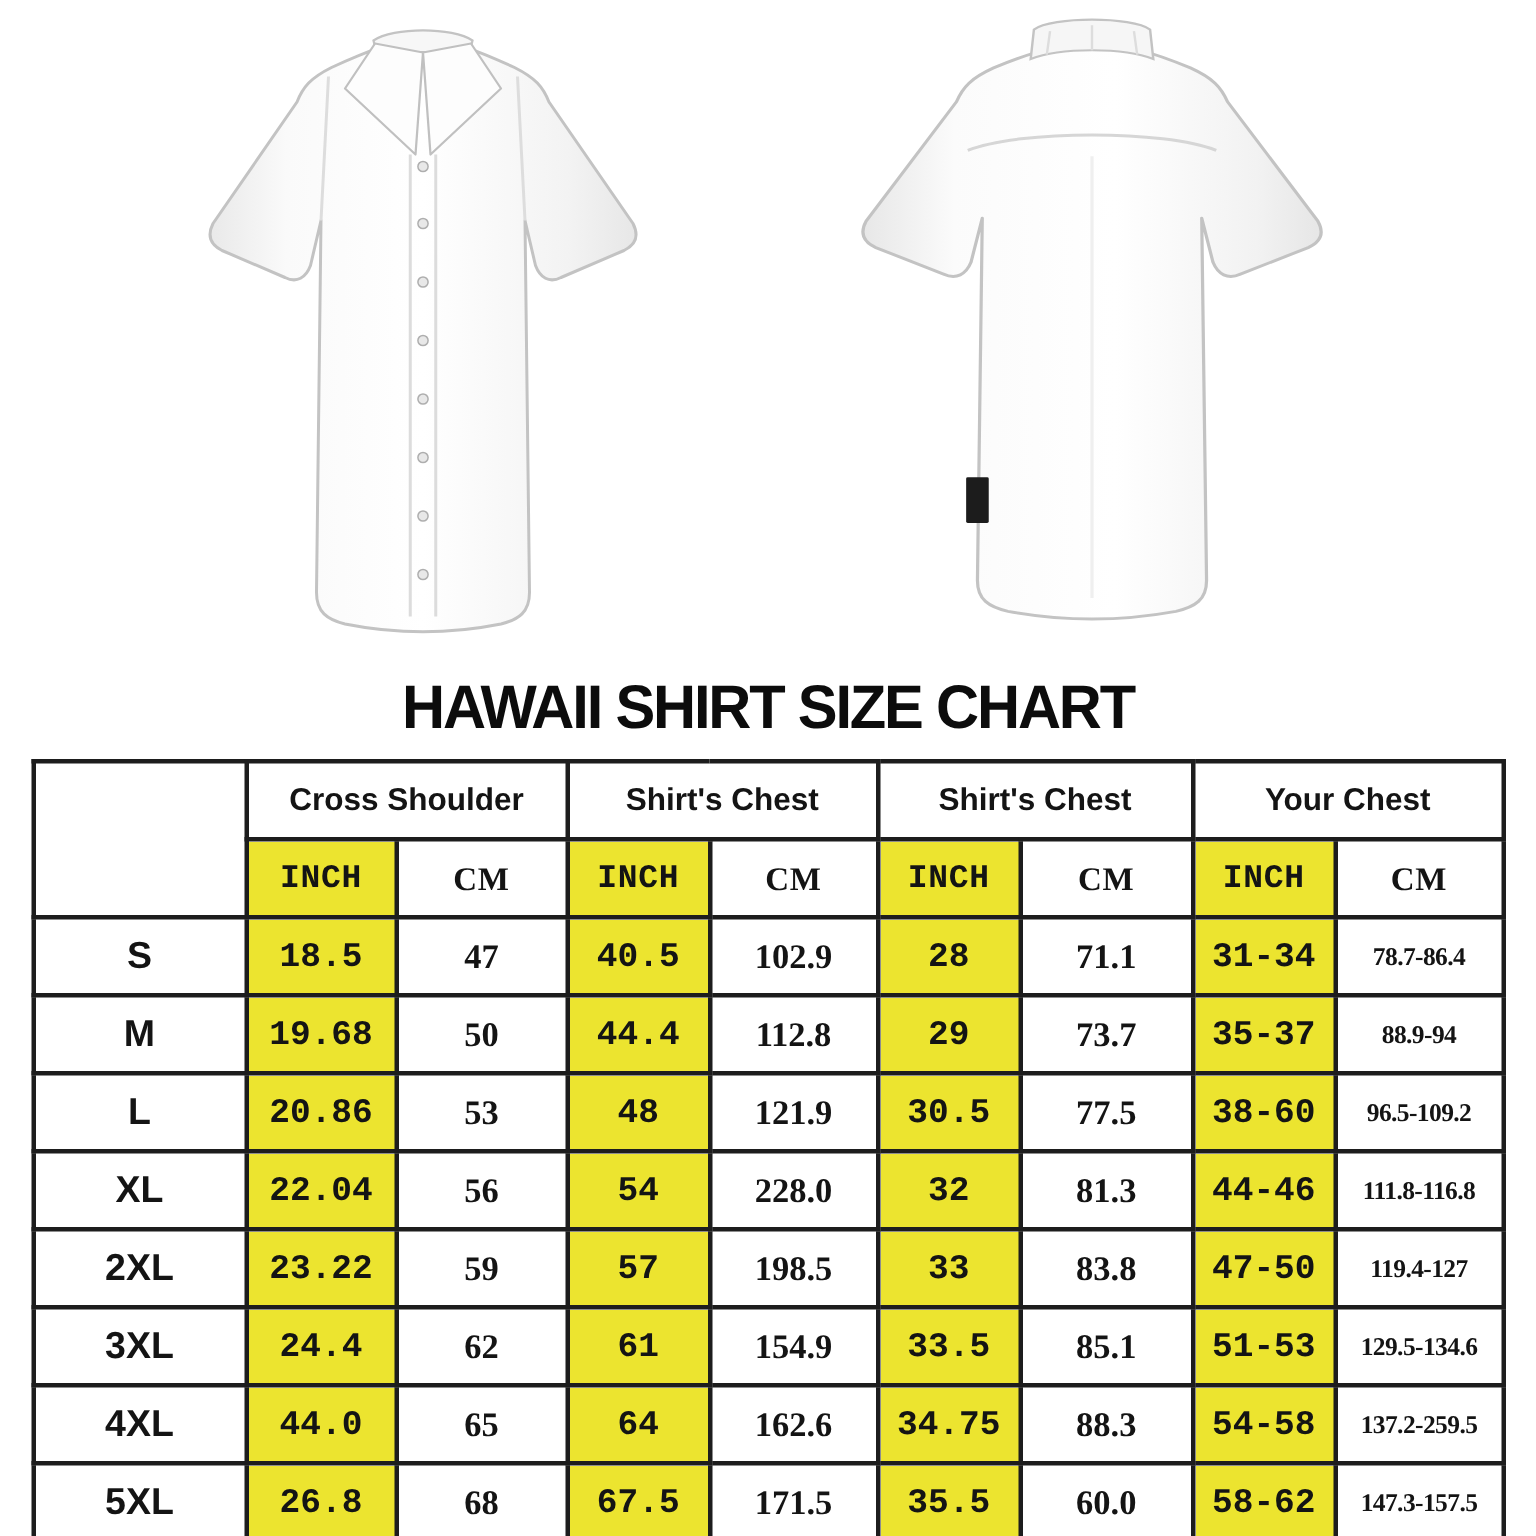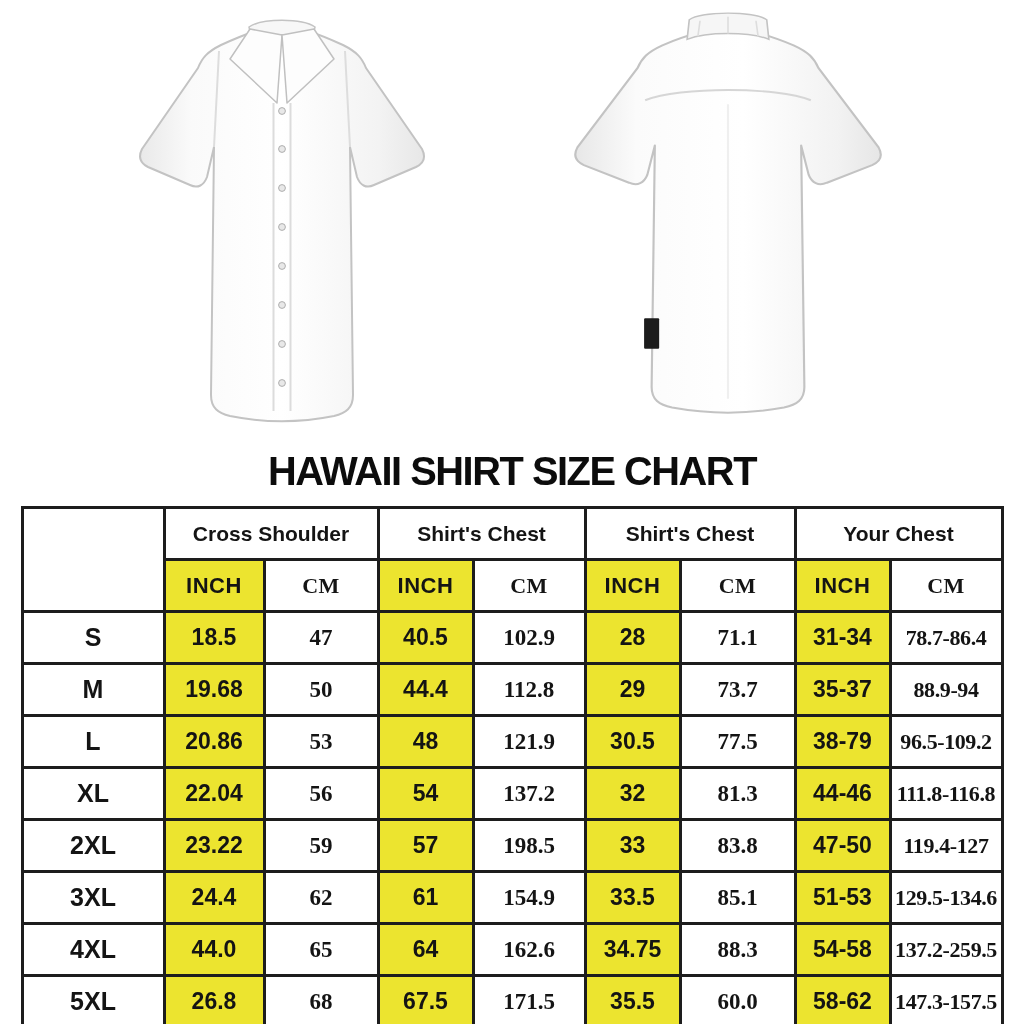--- a/index.html
+++ b/index.html
@@ -56,23 +56,23 @@
     font-weight:bold;
     color:#141414;
     padding:0;
     overflow:hidden;
     white-space:nowrap;
   }
   .size-chart thead tr.group-row th{height:49px;font-size:21px;background:#fff;}
   .size-chart thead tr.units-row th{height:49px;font-size:22px;letter-spacing:.5px;}
   .size-chart tbody td{height:49px;font-size:23px;}
   .size-chart td.size{font-size:25px;}
-  .size-chart .inch{background:var(--yellow);}
+  .size-chart .inch{background:var(--yellow);font-family:Liberation Mono, monospace;}
   .size-chart .cm{background:#ffffff;font-family:Liberation Serif, serif;}
-  .size-chart .small{font-size:22px;letter-spacing:-0.4px;}
+  .size-chart .small{font-size:17px;letter-spacing:-0.4px;}
   .size-chart th.corner{background:#fff;}
 </style>
 </head>
 <body>
 
 <div class="page">
 
   <div class="shirts">
 
     <div class="shirt-wrap">
@@ -194,29 +194,29 @@
           <td class="cm small">88.9-94</td>
         </tr>
         <tr>
           <td class="size">L</td>
           <td class="inch">20.86</td>
           <td class="cm">53</td>
           <td class="inch">48</td>
           <td class="cm">121.9</td>
           <td class="inch">30.5</td>
           <td class="cm">77.5</td>
-          <td class="inch">38-79</td>
+          <td class="inch">38-60</td>
           <td class="cm small">96.5-109.2</td>
         </tr>
         <tr>
           <td class="size">XL</td>
           <td class="inch">22.04</td>
           <td class="cm">56</td>
           <td class="inch">54</td>
-          <td class="cm">137.2</td>
+          <td class="cm">228.0</td>
           <td class="inch">32</td>
           <td class="cm">81.3</td>
           <td class="inch">44-46</td>
           <td class="cm small">111.8-116.8</td>
         </tr>
         <tr>
           <td class="size">2XL</td>
           <td class="inch">23.22</td>
           <td class="cm">59</td>
           <td class="inch">57</td>

